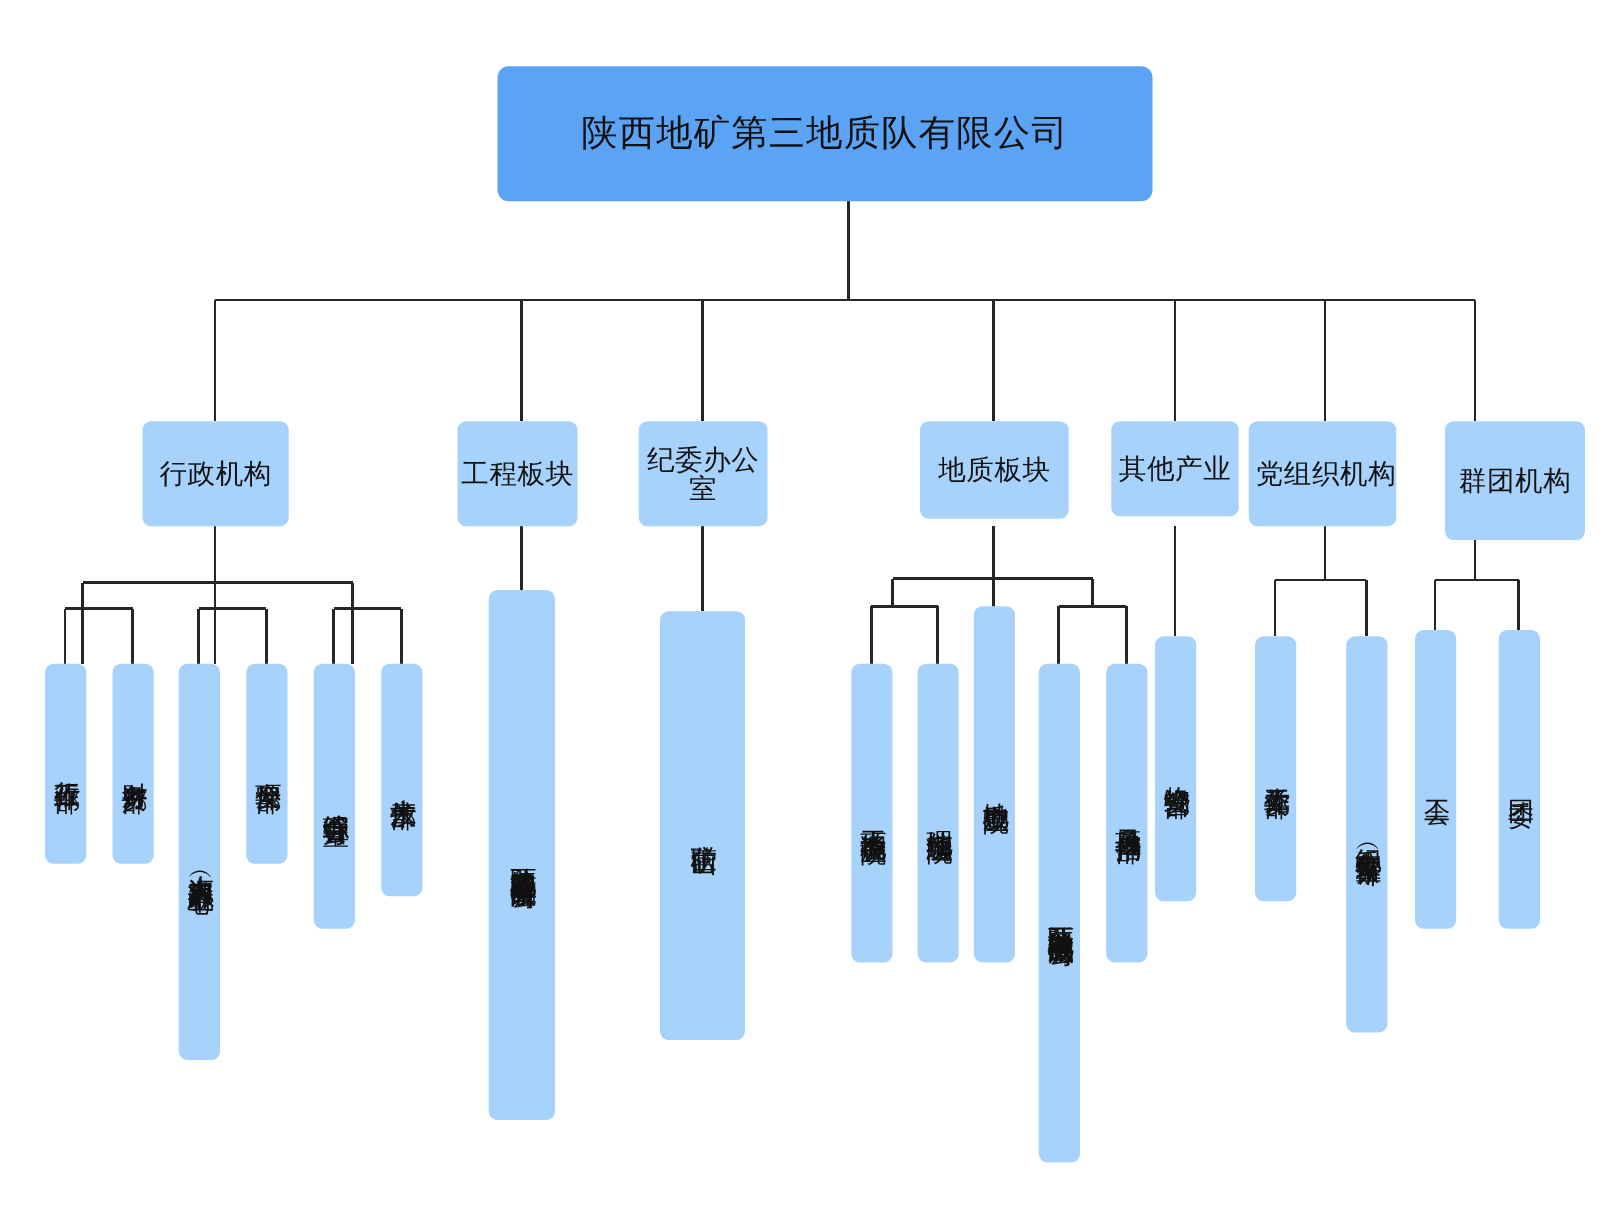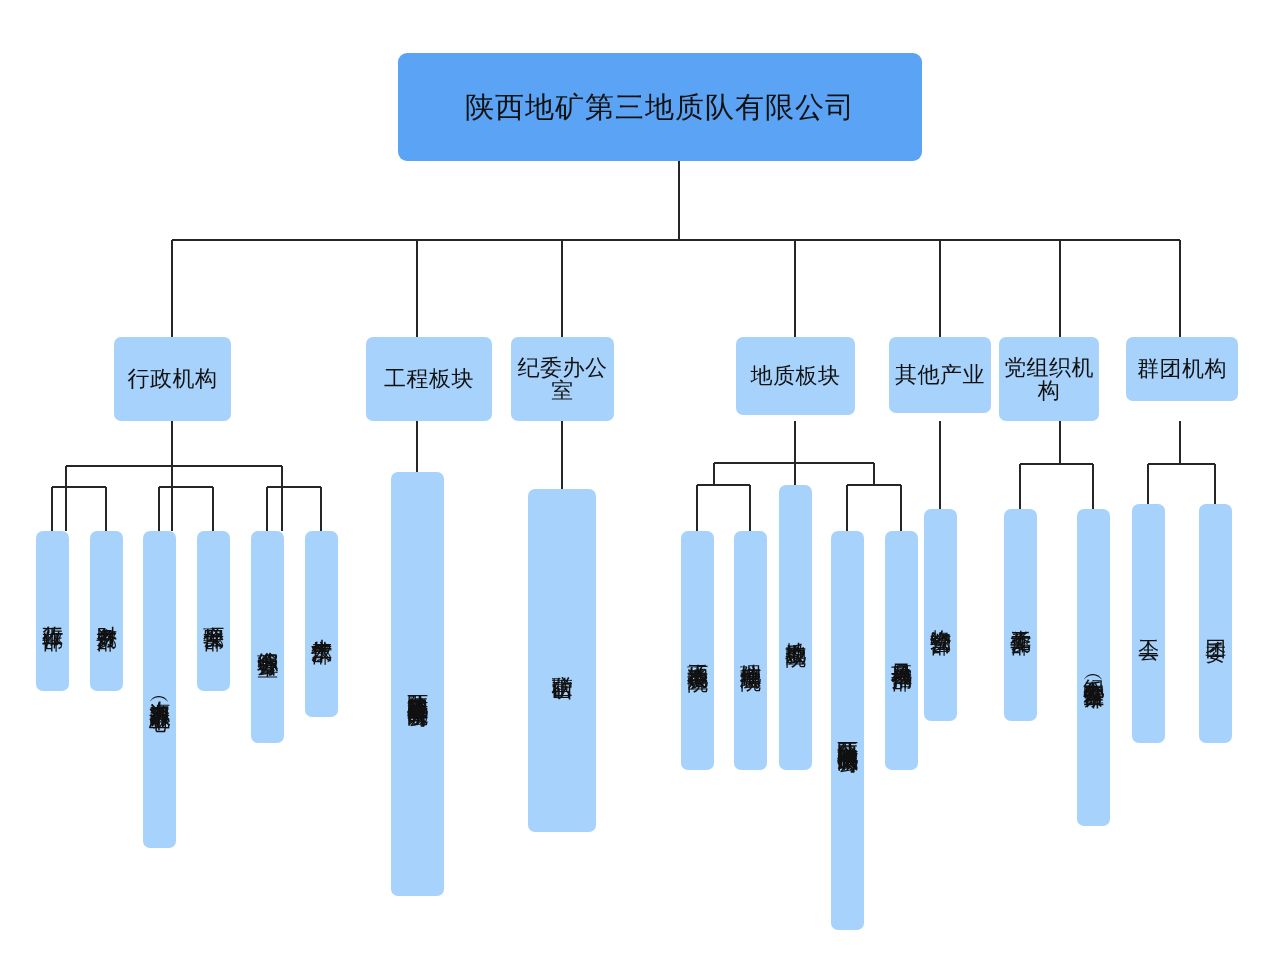--- a/index.html
+++ b/index.html
@@ -132,41 +132,41 @@
   </svg>
 
   <div class="node root" style="left:398px; top:53px; width:524px; height:108px;">
     <span class="cap">陕西地矿第三地质队有限公司</span>
   </div>
 
   <div class="node level2" style="left:114px; top:337px; width:117px; height:84px;">
     <span class="cap">行政机构</span>
   </div>
 
-  <div class="node level2" style="left:366px; top:337px; width:126px; height:84px;">
+  <div class="node level2" style="left:366px; top:337px; width:96px; height:84px;">
     <span class="cap">工程板块</span>
   </div>
 
   <div class="node level2" style="left:511px; top:337px; width:103px; height:84px;">
     <span class="cap">纪委办公室</span>
   </div>
 
   <div class="node level2" style="left:736px; top:337px; width:119px; height:78px;">
     <span class="cap">地质板块</span>
   </div>
 
   <div class="node level2" style="left:889px; top:337px; width:102px; height:76px;">
     <span class="cap">其他产业</span>
   </div>
 
-  <div class="node level2" style="left:999px; top:337px; width:100px; height:84px;justify-content:flex-end;">
+  <div class="node level2" style="left:999px; top:337px; width:118px; height:84px;justify-content:flex-end;">
     <span class="cap">党组织机构</span>
   </div>
 
-  <div class="node level2" style="left:1126px; top:337px; width:112px; height:64px;">
+  <div class="node level2" style="left:1156px; top:337px; width:112px; height:95px;">
     <span class="cap">群团机构</span>
   </div>
 
   <div class="node leaf" style="left:36px; top:531px; width:33px; height:160px;">
     <span class="cap">行政工作部</span>
   </div>
 
   <div class="node leaf" style="left:90px; top:531px; width:33px; height:160px;">
     <span class="cap">财务资产部</span>
   </div>

